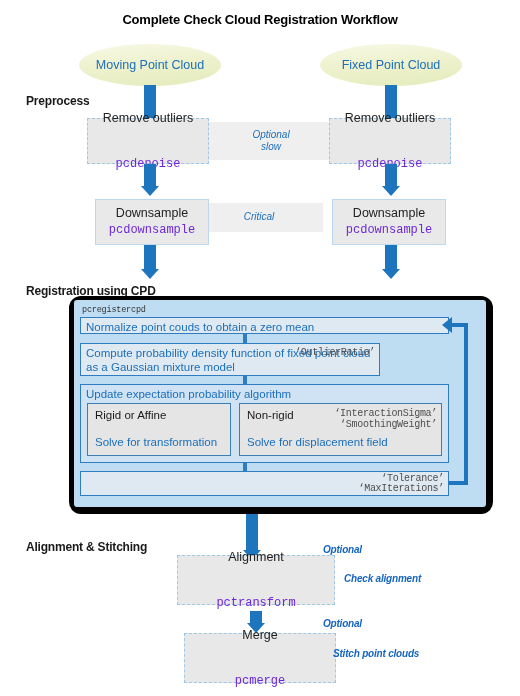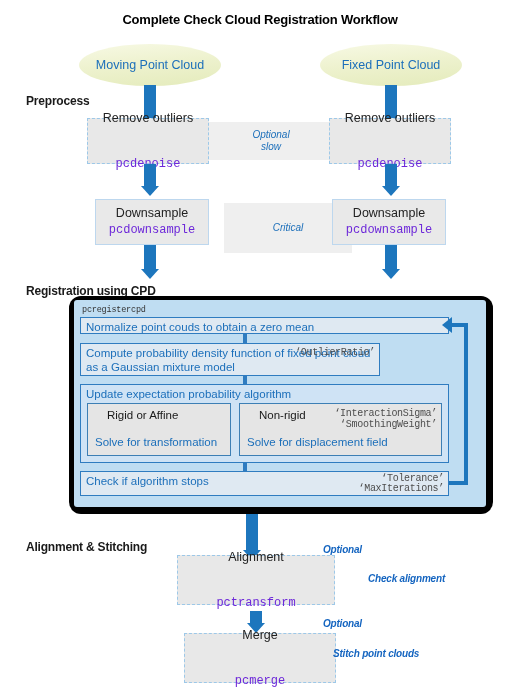--- a/index.html
+++ b/index.html
@@ -145,21 +145,20 @@
     white-space: nowrap;
   }
   .sub-box {
     background: #e5e5e5;
     border: 1px solid #3d7fb5;
   }
   .sub-title {
     font-size: 11.5px;
     color: #1a1a1a;
     line-height: 1.2;
-    margin-left: 12px;
   }
   .sub-action {
     font-size: 11.5px;
     color: #1c6fba;
     line-height: 1.2;
   }
   .cpd-connector { background: #2f7cc0; }
   .loop-line { background: #1d76bd; }
 
   
@@ -205,21 +204,21 @@
   <div class="abs proc-box dashed" style="left:329px; top:118px; width:122px; height:46px;">
     <div class="proc-title">Remove outliers</div>
     <div class="proc-fn">pcdenoise</div>
   </div>
 
   <div class="abs arrow-shaft" style="left:144px; top:164px; width:12px; height:22px;"></div>
   <div class="abs arrow-head" style="left:141px; top:186px;"></div>
   <div class="abs arrow-shaft" style="left:385px; top:164px; width:12px; height:22px;"></div>
   <div class="abs arrow-head" style="left:382px; top:186px;"></div>
 
-  <div class="abs band" style="left:224px; top:203px; width:128px; height:50px;">
+  <div class="abs band" style="left:195px; top:203px; width:128px; height:29px;">
     <span>Critical</span>
   </div>
 
   <div class="abs proc-box solid" style="left:95px; top:199px; width:114px; height:46px;">
     <div class="proc-title">Downsample</div>
     <div class="proc-fn">pcdownsample</div>
   </div>
 
   <div class="abs proc-box solid" style="left:332px; top:199px; width:114px; height:46px;">
     <div class="proc-title">Downsample</div>
@@ -264,41 +263,40 @@
   <div class="abs sub-box" style="left:239px; top:403px; width:203px; height:53px;">
     <div class="abs sub-title" style="left:7px; top:5px;">Non-rigid</div>
     <div class="abs param" style="right:4px; top:4px; text-align:right;">‘InteractionSigma’</div>
     <div class="abs param" style="right:4px; top:15px; text-align:center;">‘SmoothingWeight’</div>
     <div class="abs sub-action" style="left:7px; top:32px;">Solve for displacement field</div>
   </div>
 
   <div class="abs cpd-connector" style="left:243px; top:463px; width:4px; height:8px;"></div>
 
   <div class="abs step-box" style="left:80px; top:471px; width:369px; height:25px;">
-    <span>Check if algorithm stops</span>
     <span class="abs param" style="right:4px; top:1px; text-align:left;">‘Tolerance’</span>
     <span class="abs param" style="right:4px; top:11px; text-align:right;">‘MaxIterations’</span>
   </div>
 
   <div class="abs loop-line" style="left:449px; top:481px; width:19px; height:4px;"></div>
   <div class="abs loop-line" style="left:464px; top:323px; width:4px; height:162px;"></div>
   <div class="abs loop-line" style="left:452px; top:323px; width:14px; height:4px;"></div>
   <div class="abs arrow-head-left" style="left:442px; top:317px;"></div>
 
   <div class="abs arrow-shaft" style="left:246px; top:514px; width:12px; height:36px;"></div>
   <div class="abs arrow-head" style="left:243px; top:550px;"></div>
 
   <div class="abs section-label" style="left:26px; top:540px;">Alignment &amp; Stitching</div>
 
   <div class="abs proc-box dashed" style="left:177px; top:555px; width:158px; height:50px;">
     <div class="proc-title">Alignment</div>
     <div class="proc-fn">pctransform</div>
   </div>
   <div class="abs note" style="left:323px; top:544px;">Optional</div>
-  <div class="abs note" style="left:344px; top:573px;margin-left:24px;">Check alignment</div>
+  <div class="abs note" style="left:344px; top:573px;">Check alignment</div>
 
   <div class="abs arrow-shaft" style="left:250px; top:611px; width:12px; height:12px;"></div>
   <div class="abs arrow-head" style="left:247px; top:623px;"></div>
 
   <div class="abs proc-box dashed" style="left:184px; top:633px; width:152px; height:50px;">
     <div class="proc-title">Merge</div>
     <div class="proc-fn">pcmerge</div>
   </div>
   <div class="abs note" style="left:323px; top:618px;">Optional</div>
   <div class="abs note" style="left:333px; top:648px;">Stitch point clouds</div>

